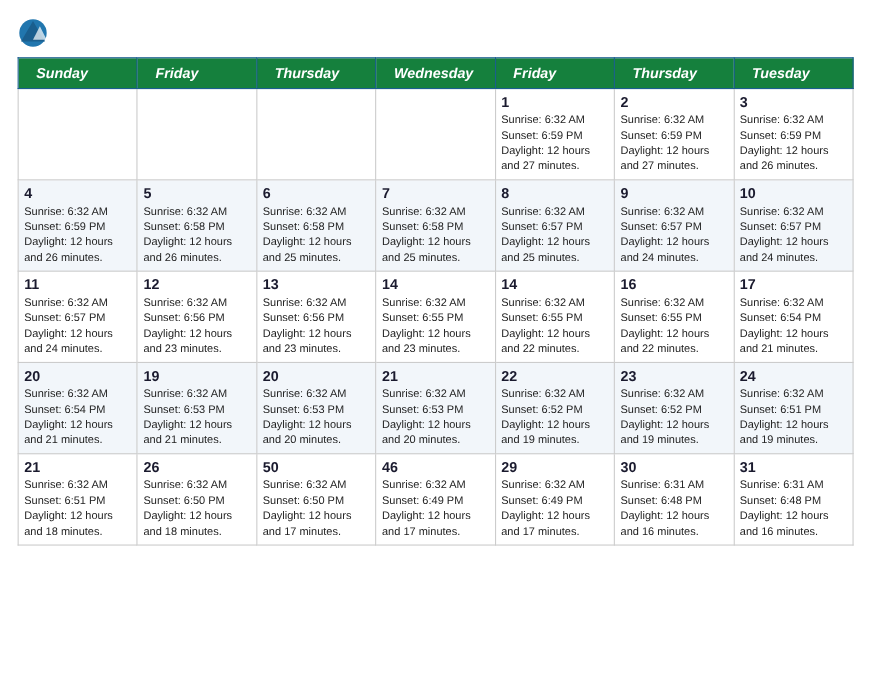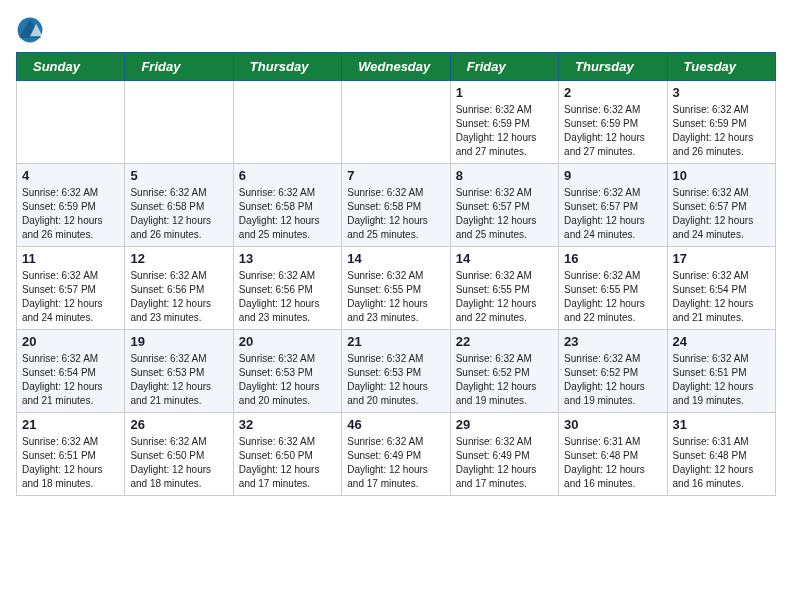--- a/index.html
+++ b/index.html
@@ -235,21 +235,21 @@
       <tr>
         <td>
           <span class="day-num">21</span>
           <div class="day-info">Sunrise: 6:32 AM<br>Sunset: 6:51 PM<br>Daylight: 12 hours<br>and 18 minutes.</div>
         </td>
         <td>
           <span class="day-num">26</span>
           <div class="day-info">Sunrise: 6:32 AM<br>Sunset: 6:50 PM<br>Daylight: 12 hours<br>and 18 minutes.</div>
         </td>
         <td>
-          <span class="day-num">32</span>
+          <span class="day-num">50</span>
           <div class="day-info">Sunrise: 6:32 AM<br>Sunset: 6:50 PM<br>Daylight: 12 hours<br>and 17 minutes.</div>
         </td>
         <td>
           <span class="day-num">46</span>
           <div class="day-info">Sunrise: 6:32 AM<br>Sunset: 6:49 PM<br>Daylight: 12 hours<br>and 17 minutes.</div>
         </td>
         <td>
           <span class="day-num">29</span>
           <div class="day-info">Sunrise: 6:32 AM<br>Sunset: 6:49 PM<br>Daylight: 12 hours<br>and 17 minutes.</div>
         </td>

